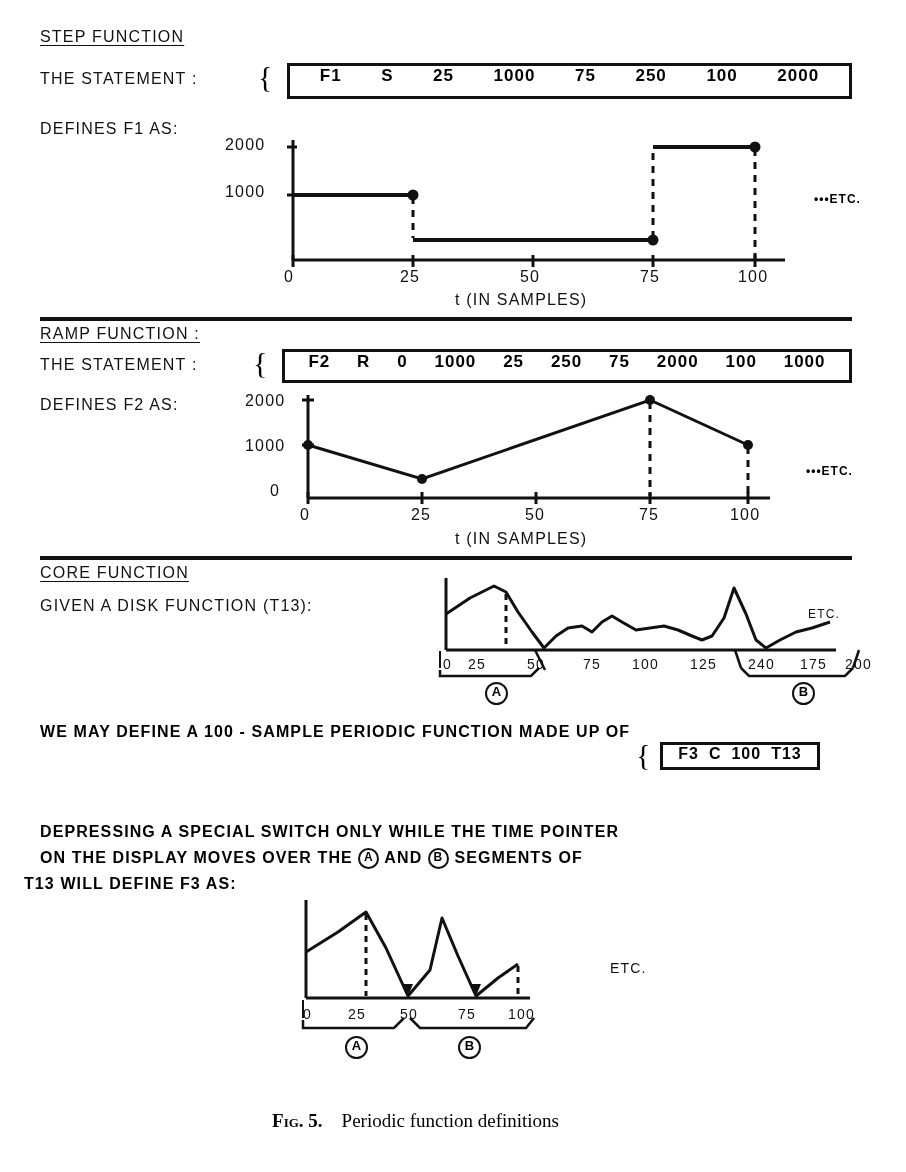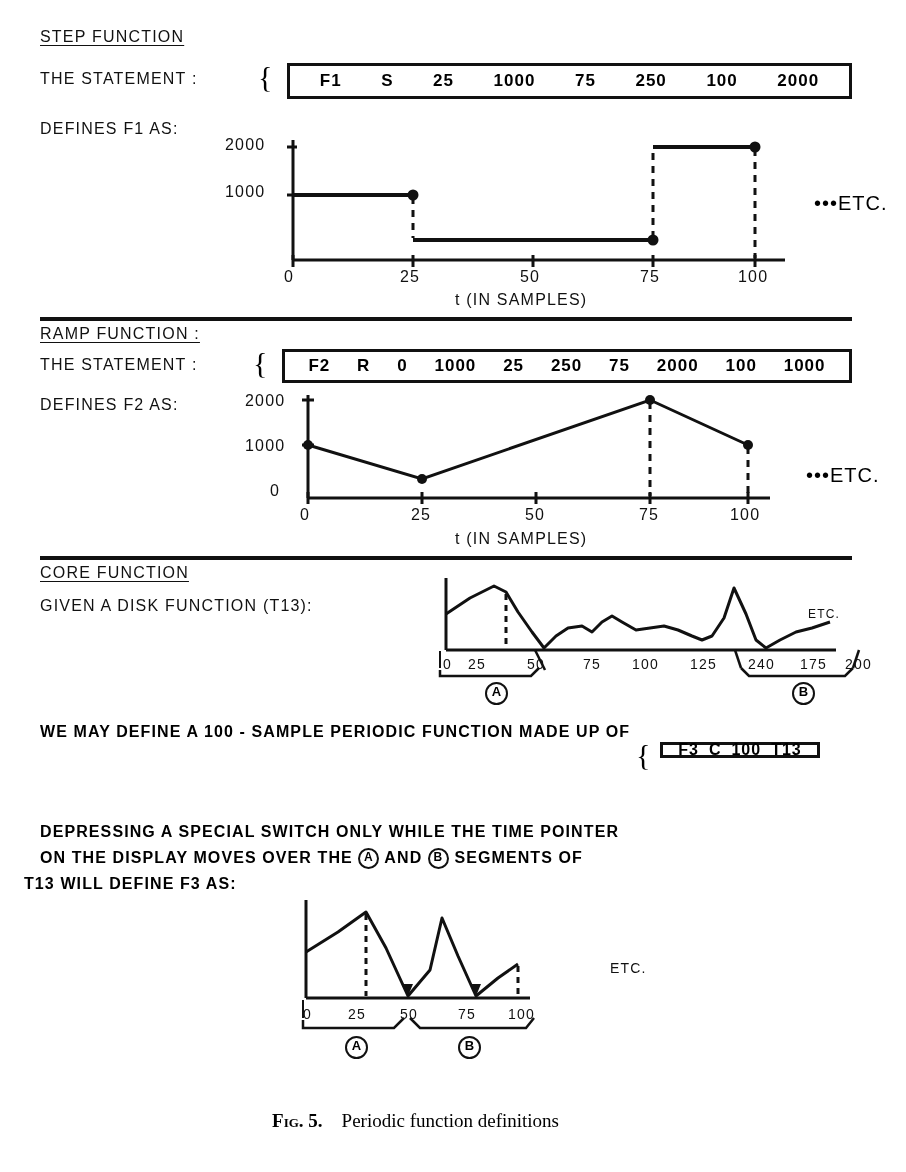--- a/index.html
+++ b/index.html
@@ -39,21 +39,20 @@
   .statement-box {
     position: absolute;
     border: 3px solid #111;
     box-sizing: border-box;
     background: #fff;
   }
   .statement-box .inner {
     position: absolute;
     left: 0; top: 0; right: 0; bottom: 0;
     display: flex;
-    align-items: center;
     justify-content: space-around;
     font-family: "Liberation Sans", sans-serif;
     font-weight: bold;
     letter-spacing: 1px;
     font-size: 17px;
     padding: 0 10px;
     box-sizing: border-box;
   }
   .statement-box.tight .inner {
     justify-content: center;
@@ -66,22 +65,22 @@
     font-family: "Liberation Serif", serif;
     line-height: 1;
   }
   .hrule {
     position: absolute;
     background: #111;
     height: 4px;
   }
   .dots-etc {
     position: absolute;
-    font-weight: normal;
-    font-size: 20px;
+    font-weight: bold;
+    font-size: 12px;
     letter-spacing: 1px;
     white-space: nowrap;
   }
   .circled {
     display: inline-block;
     border: 2px solid #111;
     border-radius: 50%;
     width: 17px;
     height: 17px;
     line-height: 14px;
@@ -290,21 +289,21 @@
   </svg>
 
   <div class="circ-abs" style="left:485px; top:682px;">A</div>
   <div class="circ-abs" style="left:792px; top:682px;">B</div>
 
   <div class="para" style="left:40px; top:720px;">WE MAY DEFINE A 100 - SAMPLE PERIODIC FUNCTION MADE UP OF</div>
 
 
   <div class="brace" style="left:636px; top:740px;">{</div>
 
-  <div class="statement-box tight" style="left:660px; top:742px; width:160px; height:16px;">
+  <div class="statement-box tight" style="left:660px; top:742px; width:160px; height:28px;">
     <div class="inner" style="font-size:16px;">
       <span>F3</span>
       <span>C</span>
       <span>100</span>
       <span>T13</span>
     </div>
   </div>
 
   <div class="para" style="left:40px; top:820px;">DEPRESSING A SPECIAL SWITCH ONLY WHILE THE TIME POINTER</div>
 

